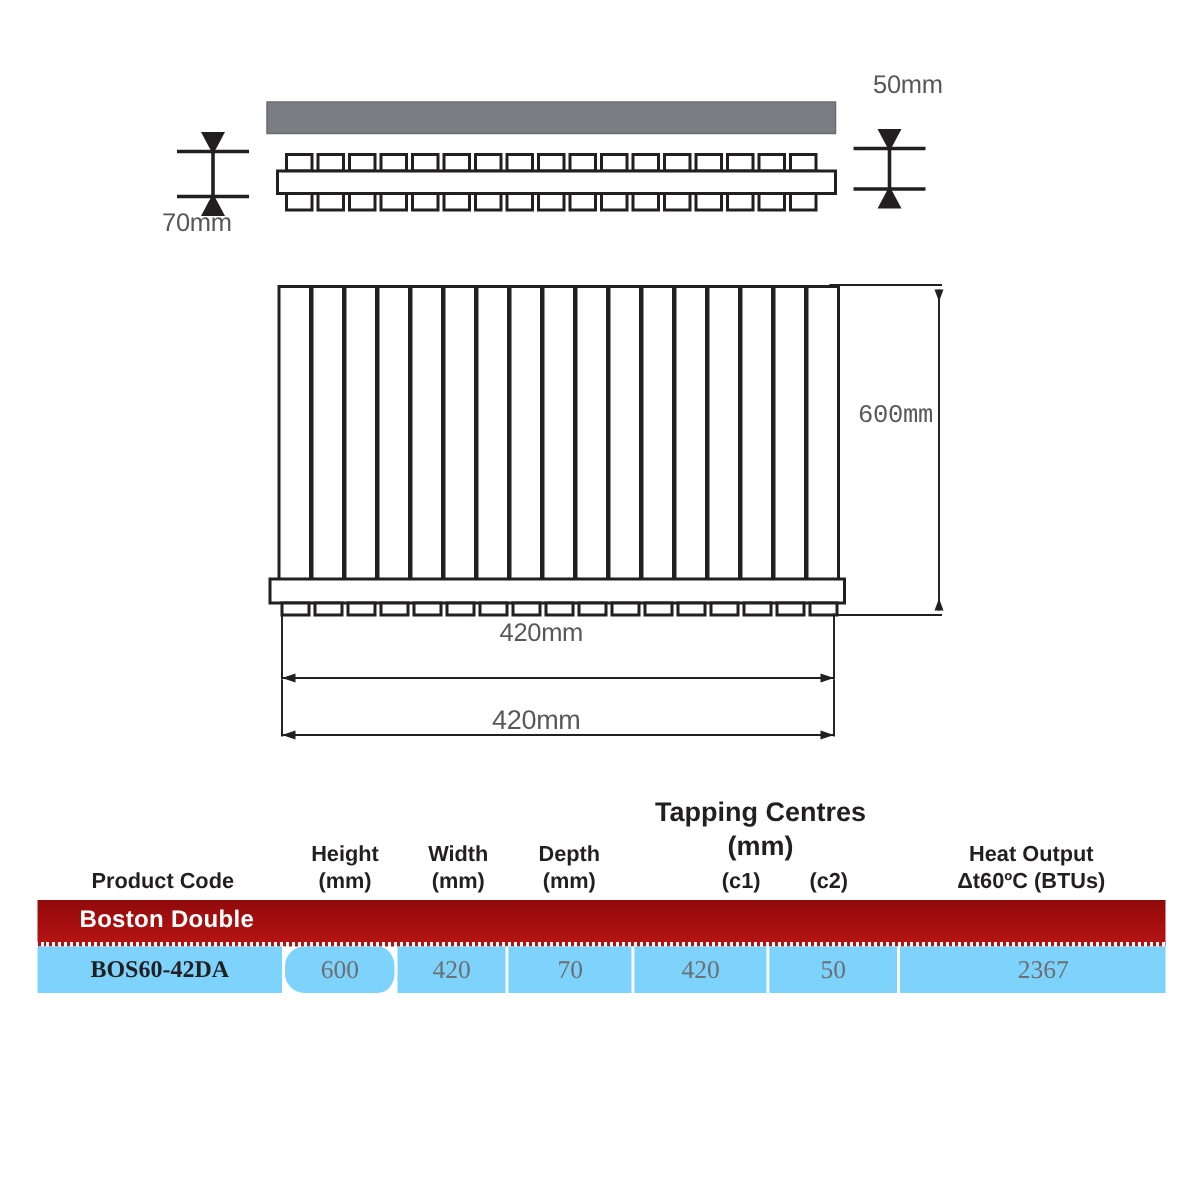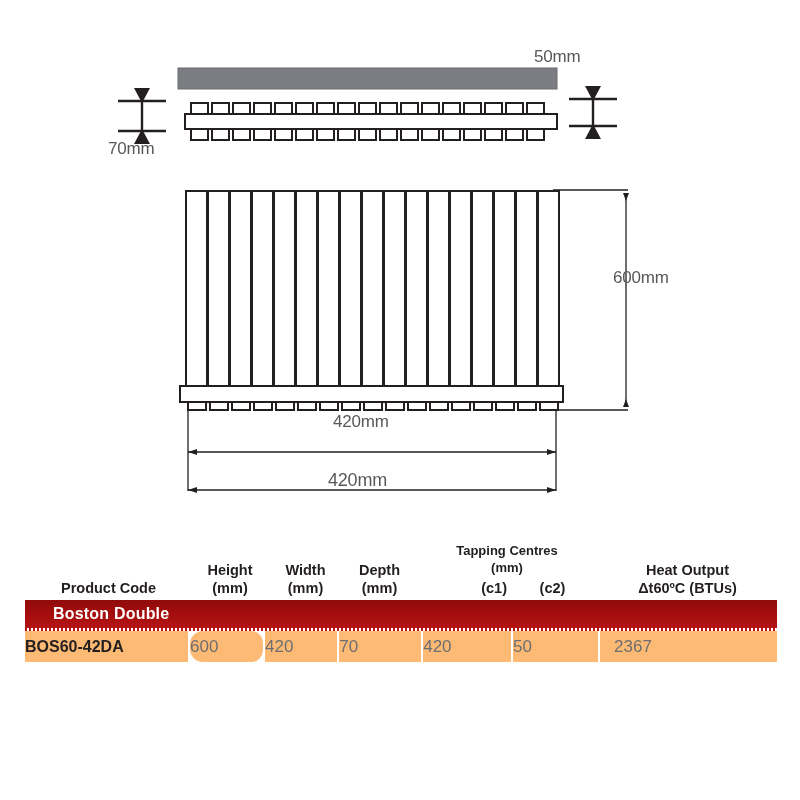--- a/index.html
+++ b/index.html
@@ -32,22 +32,22 @@
   
   .dim-label {
     position: absolute;
     color: #58585b;
     font-size: 17px;
     font-family: "Liberation Sans", sans-serif;
     white-space: nowrap;
     letter-spacing: -0.2px;
   }
   #lbl-70mm  { left: 108px; top: 139px; }
-  #lbl-50mm  { left: 534px; top: 47px;  }
-  #lbl-600mm { left: 613px; top: 268px; }
+  #lbl-50mm  { left: 582px; top: 47px;  }
+  #lbl-600mm { left: 572px; top: 268px; font-family: Liberation Mono, monospace; }
   #lbl-420mm-a { left: 333px; top: 412px; }
   #lbl-420mm-b { left: 328px; top: 470px; font-size: 18px; }
 
   
   .spec-table {
     position: absolute;
     left: 25px;
     top: 534px;
     width: 752px;
   }
@@ -66,21 +66,21 @@
     box-sizing: border-box;
   }
   .th .sub { display: block; }
   .th-tapping-wrap {
     display: flex;
     flex-direction: column;
     justify-content: flex-end;
   }
   .th-tapping-title {
     text-align: center;
-    font-size: 13px;
+    font-size: 18px;
     line-height: 1.28;
     font-weight: bold;
   }
   .th-tapping-subs {
     display: flex;
     margin-top: 3px;
   }
   .th-tapping-subs > div {
     text-align: center;
     font-size: 14.5px;
@@ -106,26 +106,27 @@
       #b41414 0px, #b41414 2px, #ffffff 2px, #ffffff 4px);
   }
   .trow {
     display: flex;
     height: 31px;
     align-items: center;
   }
   .td {
     height: 31px;
     line-height: 31px;
-    text-align: left;
+    text-align: center;
     font-size: 17px;
     color: #6d6e71;
-    background: #fdba74;
+    background: #7dd3fc;
     box-sizing: border-box;
     border-right: 2px solid #ffffff;
+    font-family: Liberation Serif, serif;
   }
   .td.code {
     color: #231f20;
     font-weight: bold;
     font-size: 16px;
   }
   .td:last-child { border-right: none; }
 </style>
 </head>
 <body>

